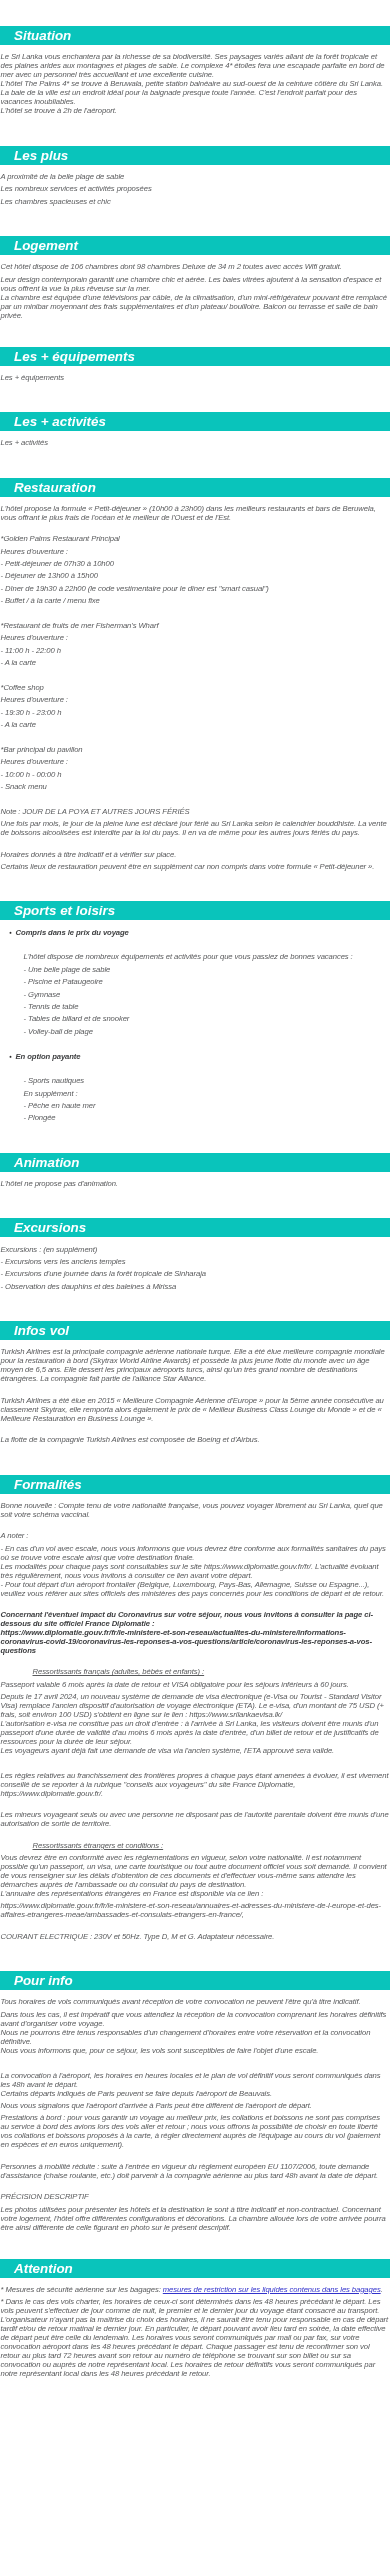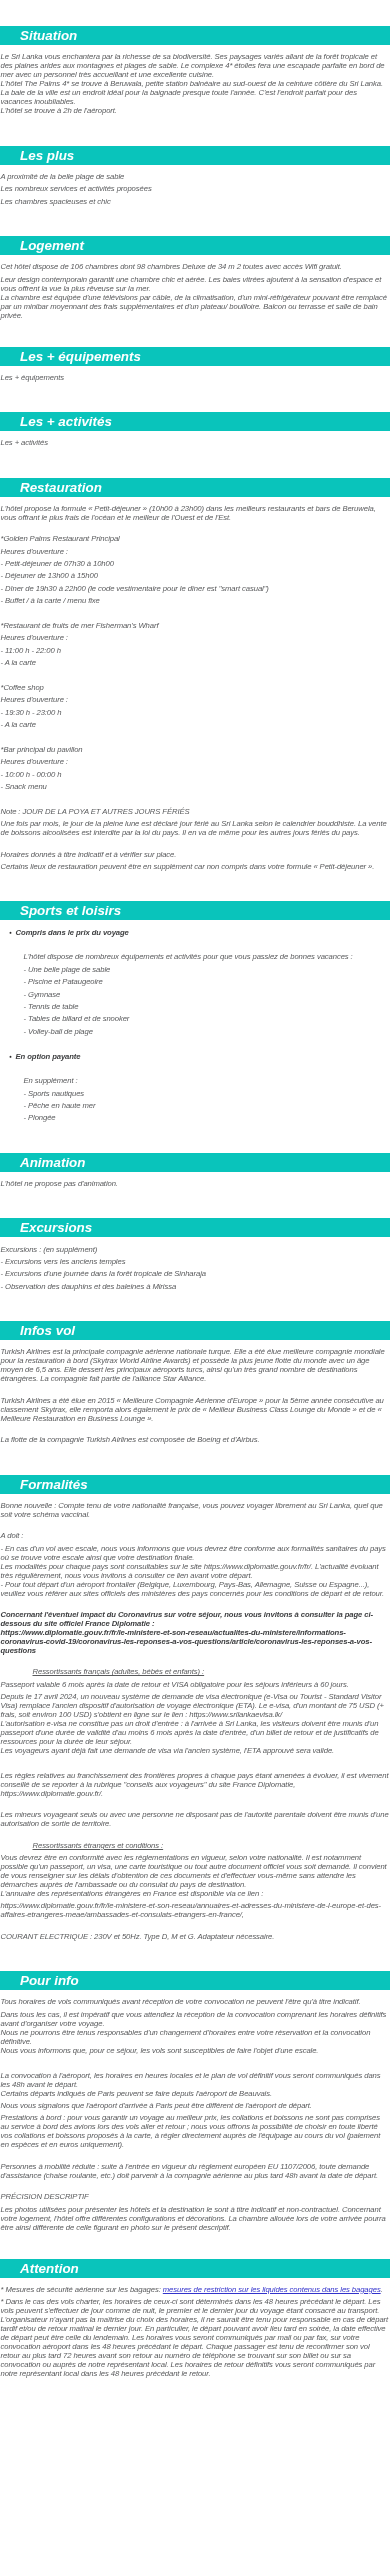--- a/index.html
+++ b/index.html
@@ -9,21 +9,21 @@
     font-family:"Liberation Sans",sans-serif;
     font-style:italic;
     color:#595a5c;
     -webkit-font-smoothing:antialiased;
   }
   section{display:block;}
   .hdr{
     background:#09c4bb;
     height:19px;
     display:flex;
-    padding-left:20px;
+    padding-left:14px;
     margin-top:27px;
   }
   section:first-of-type .hdr{margin-top:26px;}
   .hdr-title{
     color:#ffffff;
     font-weight:bold;
     font-style:italic;
     font-size:13.4px;
     line-height:19px;
     white-space:nowrap;
@@ -169,22 +169,22 @@
           <div class="line"><span>- Piscine et Pataugeoire</span></div>
           <div class="line"><span>- Gymnase</span></div>
           <div class="line"><span>- Tennis de table</span></div>
           <div class="line"><span>- Tables de billard et de snooker</span></div>
           <div class="line"><span>- Volley-ball de plage</span></div>
         </div>
         <div class="block gap1">
           <div class="line bullet-item"><span class="dot">●</span><span class="bold">En option payante</span></div>
         </div>
         <div class="block gap1 indent">
+          <div class="line"><span>- Sports nautiques</span></div>
           <div class="line"><span>En supplément :</span></div>
-          <div class="line"><span>- Sports nautiques</span></div>
           <div class="line"><span>- Pêche en haute mer</span></div>
           <div class="line"><span>- Plongée</span></div>
         </div>
       </div>
     </section>
     <section>
       <div class="hdr">
         <span class="hdr-title">Animation</span>
       </div>
       <div class="sec-body">
@@ -224,21 +224,21 @@
     </section>
     <section>
       <div class="hdr">
         <span class="hdr-title">Formalités</span>
       </div>
       <div class="sec-body">
         <div class="block">
           <div class="line"><span>Bonne nouvelle : Compte tenu de votre nationalité française, vous pouvez voyager librement au Sri Lanka, quel que soit votre schéma vaccinal.</span></div>
         </div>
         <div class="block gap1">
-          <div class="line"><span>A doit :</span></div>
+          <div class="line"><span>A noter :</span></div>
           <div class="line"><span>- En cas d'un vol avec escale, nous vous informons que vous devrez être conforme aux formalités sanitaires du pays où se trouve votre escale ainsi que votre destination finale.</span></div>
           <div class="line"><span>Les modalités pour chaque pays sont consultables sur le site https://www.diplomatie.gouv.fr/fr/. L'actualité évoluant très régulièrement, nous vous invitons à consulter ce lien avant votre départ.</span></div>
           <div class="line"><span>- Pour tout départ d'un aéroport frontalier (Belgique, Luxembourg, Pays-Bas, Allemagne, Suisse ou Espagne...), veuillez vous référer aux sites officiels des ministères des pays concernés pour les conditions de départ et de retour.</span></div>
         </div>
         <div class="block gap1">
           <div class="line"><span class="bold">Concernant l'éventuel impact du Coronavirus sur votre séjour, nous vous invitons à consulter la page ci-dessous du site officiel France Diplomatie :</span></div>
           <div class="line"><span class="bold">https://www.diplomatie.gouv.fr/fr/le-ministere-et-son-reseau/actualites-du-ministere/informations-coronavirus-covid-19/coronavirus-les-reponses-a-vos-questions/article/coronavirus-les-reponses-a-vos-questions</span></div>
         </div>
         <div class="block gap1">
           <div class="line"><span class="underline">Ressortissants français (adultes, bébés et enfants) :</span></div>

